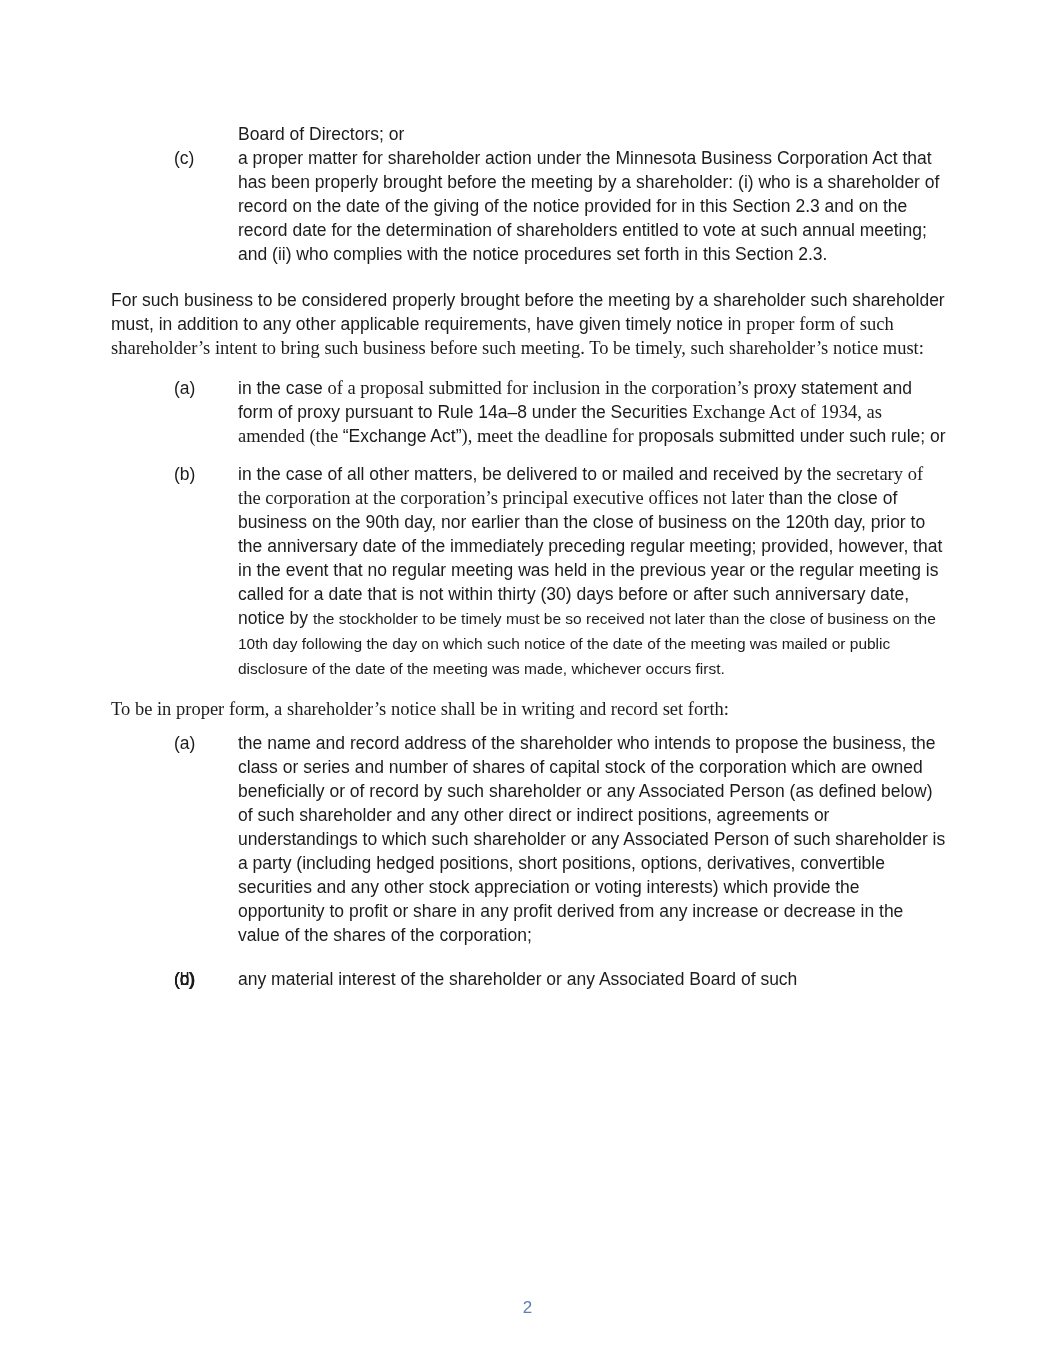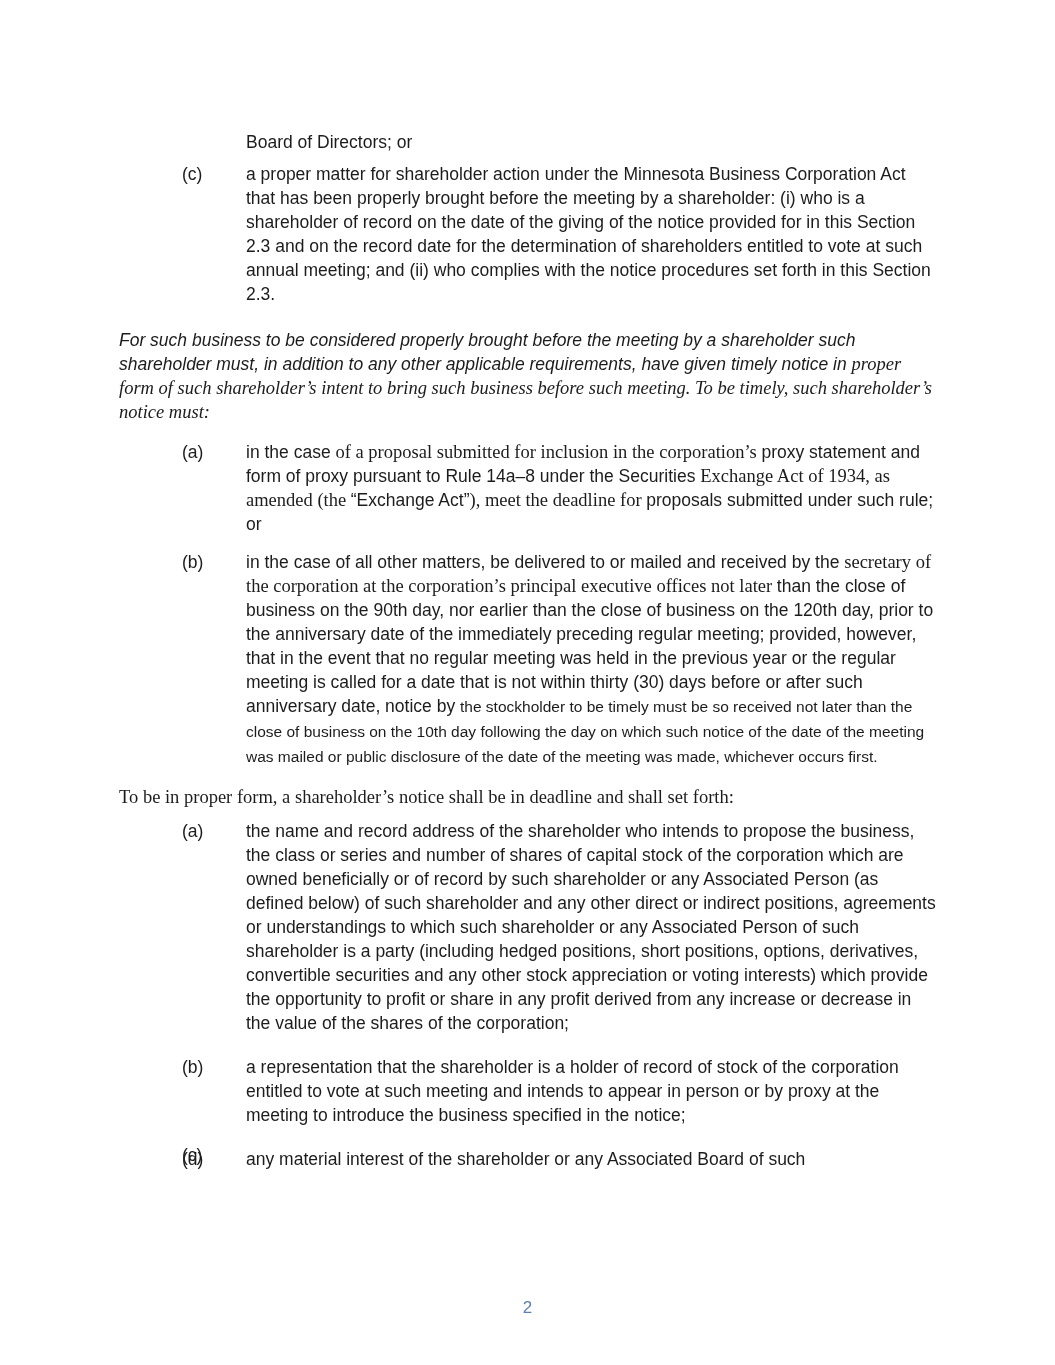--- a/index.html
+++ b/index.html
@@ -17,22 +17,22 @@
     font-size: 17.5px;
     line-height: 24px;
     overflow: hidden;
   }
   .content {
     position: absolute;
     top: 122px;
     left: 111px;
     width: 836px;
   }
-  .block { margin: 8px; }
-  .m22 { margin-top: 22px; font-style: italic; }
+  .block { margin: 0; }
+  .m22 { margin-top: 22px; }
   .m16 { margin-top: 16px; }
   .m14 { margin-top: 14px; }
   .m10 { margin-top: 10px; }
   .m20 { margin-top: 20px; }
 
   .li {
     position: relative;
     padding-left: 127px;
   }
   .li .lbl {
@@ -75,30 +75,29 @@
     <div class="block li m16">
       <span class="lbl">(a)</span>
       <div><span class="sans">in the case </span><span class="serif">of a proposal submitted for inclusion in the corporation’s </span><span class="sans">proxy statement and form of proxy pursuant to Rule 14a–8 under the Securities </span><span class="serif">Exchange Act of 1934, as amended (the </span><span class="sans">“Exchange Act”</span><span class="serif">), meet the deadline for </span><span class="sans">proposals submitted under such rule; or</span></div>
     </div>
 
     <div class="block li m14">
       <span class="lbl">(b)</span>
       <div><span class="sans">in the case of all other matters, be delivered to or mailed and received by the </span><span class="serif">secretary of the corporation at the corporation’s principal executive offices not later </span><span class="sans">than the close of business on the 90th day, nor earlier than the close of business on the 120th day, prior to the anniversary date of the immediately preceding regular meeting; provided, however, that in the event that no regular meeting was held in the previous year or the regular meeting is called for a date that is not within thirty (30) days before or after such anniversary date, notice by </span><span class="smsans">the stockholder to be timely must be so received not later than the close of business on the 10th day following the day on which such notice of the date of the meeting was mailed or public disclosure of the date of the meeting was made, whichever occurs first.</span></div>
     </div>
 
-    <div class="block m16"><span class="serif">To be in proper form, a shareholder’s notice shall be in deadline and shall set forth:</span></div>
+    <div class="block m16"><span class="serif">To be in proper form, a shareholder’s notice shall be in writing and record set forth:</span></div>
 
     <div class="block li m10">
       <span class="lbl">(a)</span>
       <div><span class="sans">the name and record address of the shareholder who intends to propose the business, the class or series and number of shares of capital stock of the corporation which are owned beneficially or of record by such shareholder or any Associated Person (as defined below) of such shareholder and any other direct or indirect positions, agreements or understandings to which such shareholder or any Associated Person of such shareholder is a party (including hedged positions, short positions, options, derivatives, convertible securities and any other stock appreciation or voting interests) which provide the opportunity to profit or share in any profit derived from any increase or decrease in the value of the shares of the corporation;</span></div>
     </div>
 
     <div class="block li m20">
       <span class="lbl">(b)</span>
-      <div><span class="sans">a representation that the shareholder is a holder of record of stock of the corporation entitled to vote at such meeting and intends to appear in person or by proxy at the meeting to introduce the business specified in the notice;</span></div>
     </div>
 
     <div class="block li m16">
       <span class="lbl">(c)</span>
     </div>
 
     <div class="block li m20">
       <span class="lbl">(d)</span>
       <div><span class="sans">any material interest of the shareholder or any Associated Board of such</span></div>
     </div>

